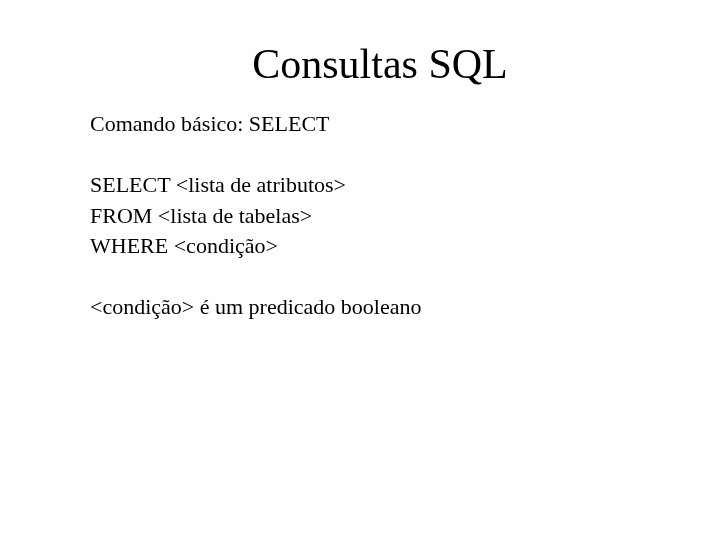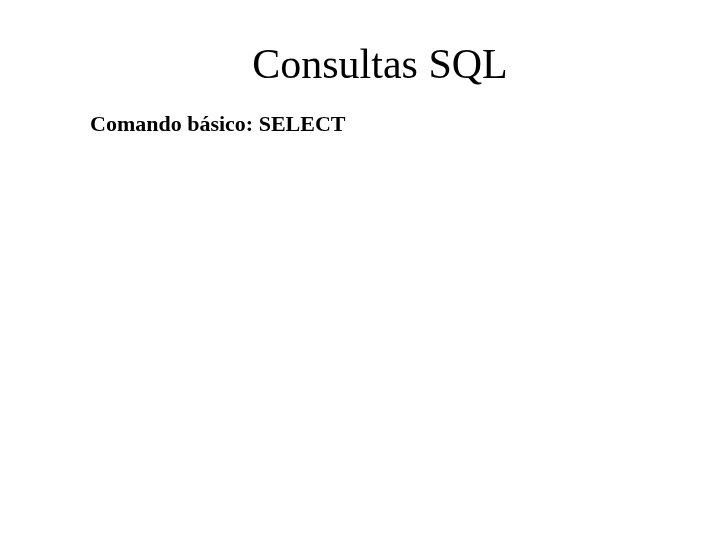--- a/index.html
+++ b/index.html
@@ -1,19 +1,18 @@
 <!DOCTYPE html>
 <html><head>
   <meta charset="utf-8">
   <style>
     * {
       margin: 0;
       padding: 0;
       box-sizing: border-box;
-      font-weight: bold;
     }
     body {
       width: 720px;
       height: 540px;
       background: #ffffff;
       font-family: "Times New Roman", Times, serif;
       color: #000000;
       padding: 40px 90px 40px 90px;
     }
     .title {
@@ -43,14 +42,22 @@
 </head>
 <body>
 
 <h1 class="title">Consultas SQL</h1>
 
 <div class="content">
   <div class="section1">
     <span class="line">Comando básico: SELECT</span>
   </div>
 
+  <div class="section2">
+    <span class="line">SELECT &lt;lista de atributos&gt;</span>
+    <span class="line">FROM &lt;lista de tabelas&gt;</span>
+    <span class="line">WHERE &lt;condição&gt;</span>
+  </div>
 
+  <div class="section3">
+    <span class="line">&lt;condição&gt; é um predicado booleano</span>
+  </div>
 </div>
 
 </body></html>

